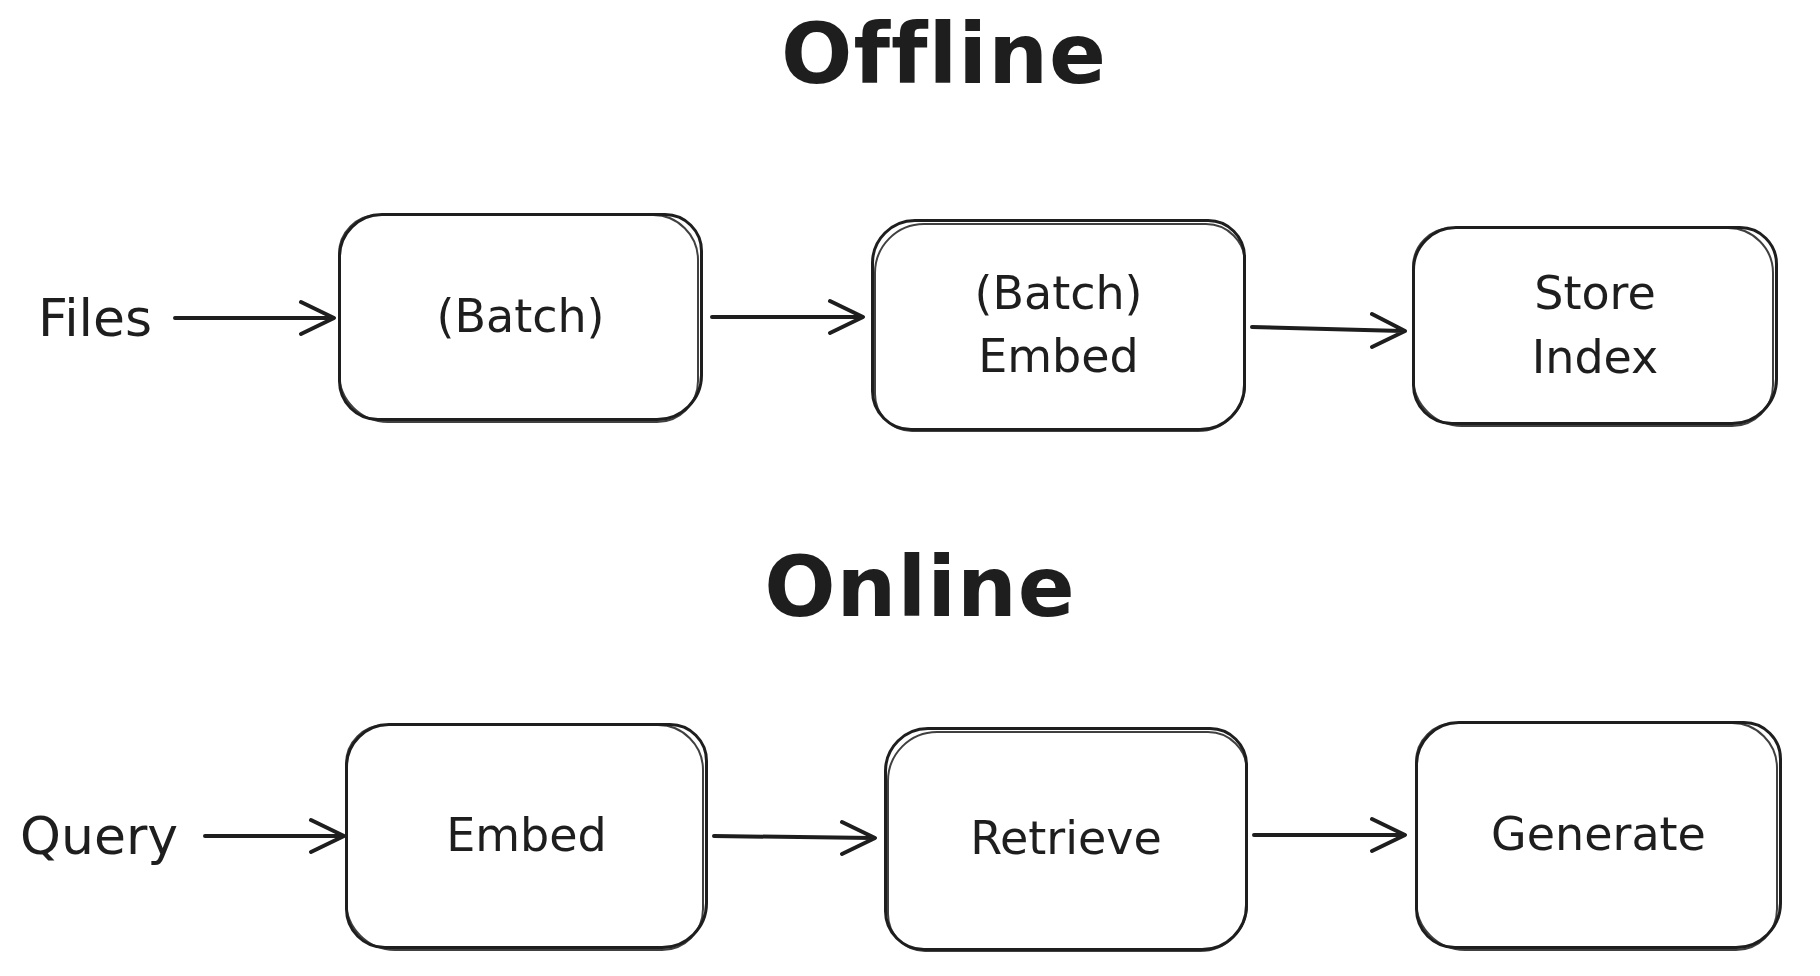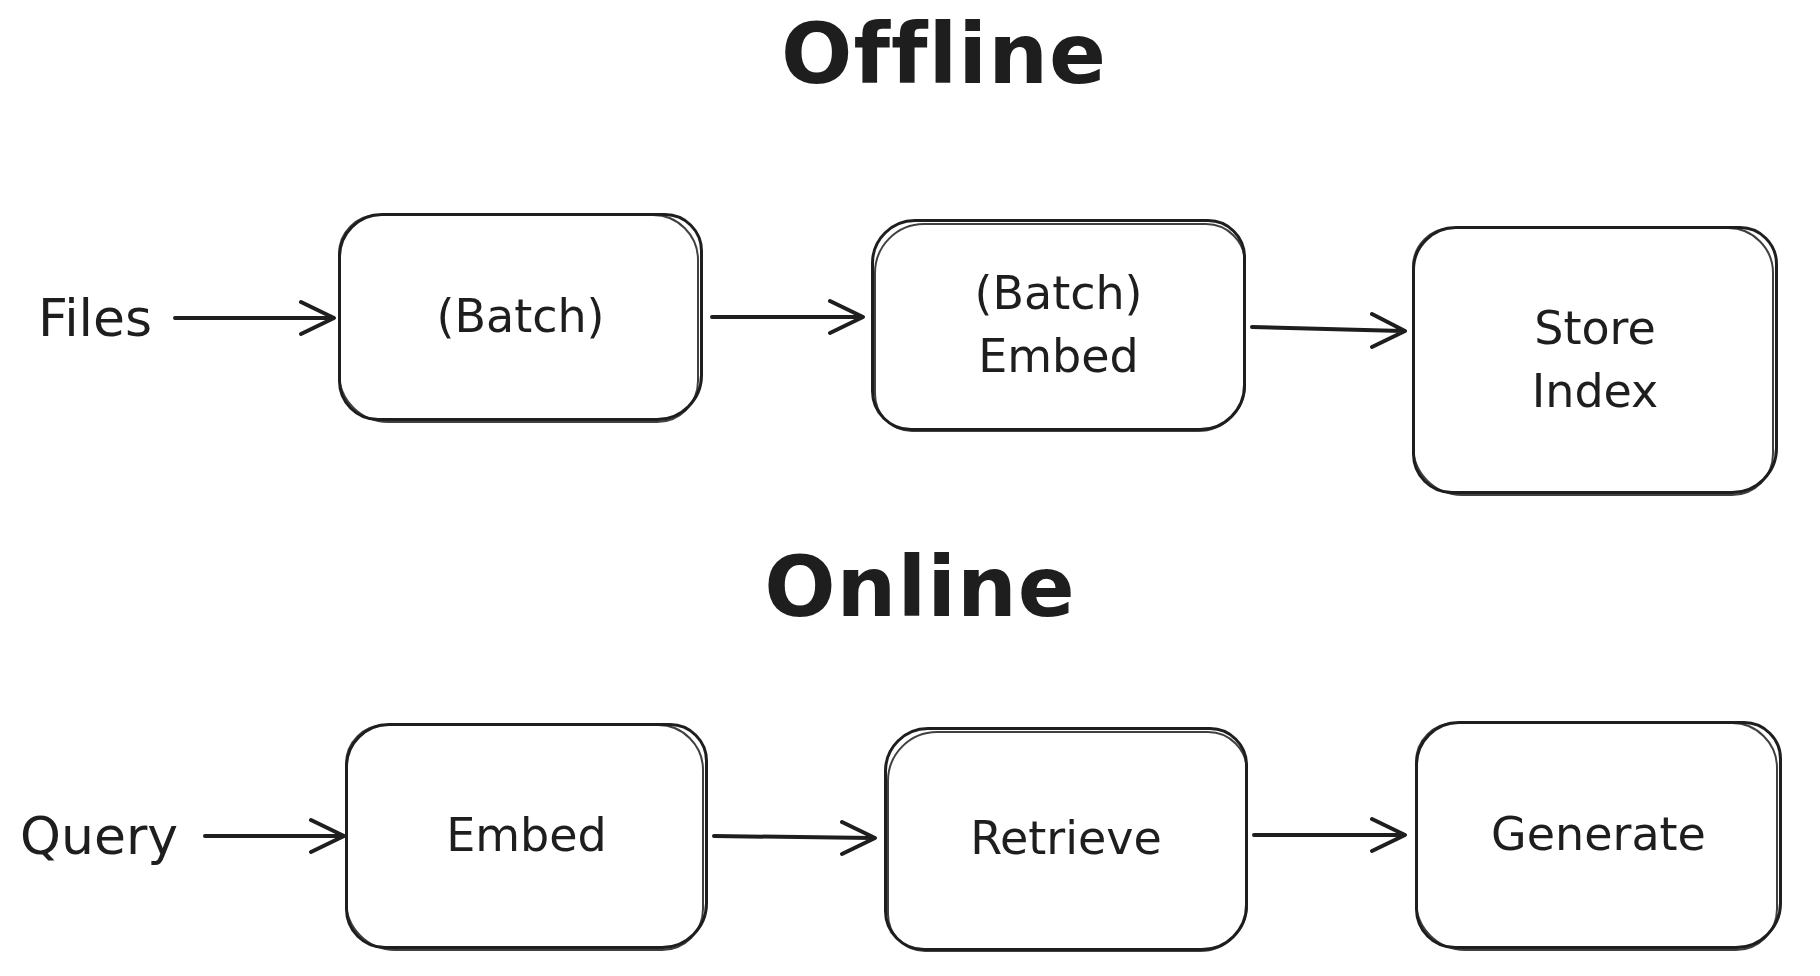--- a/index.html
+++ b/index.html
@@ -99,21 +99,21 @@
 
   <div class="node" style="left:338px; top:213px; width:365px; height:208px;">
     <span>(Batch)</span>
   </div>
 
   <div class="node" style="left:871px; top:219px; width:375px; height:212px;">
     <span>(Batch)</span>
     <span>Embed</span>
   </div>
 
-  <div class="node" style="left:1412px; top:226px; width:366px; height:268px;">
+  <div class="node" style="left:1412px; top:226px; width:366px; height:199px;">
     <span>Store</span>
     <span>Index</span>
   </div>
 
   <div class="source-label" style="left:20px; top:805px;">Query</div>
 
   <div class="node" style="left:345px; top:723px; width:363px; height:226px;">
     <span>Embed</span>
   </div>
 

